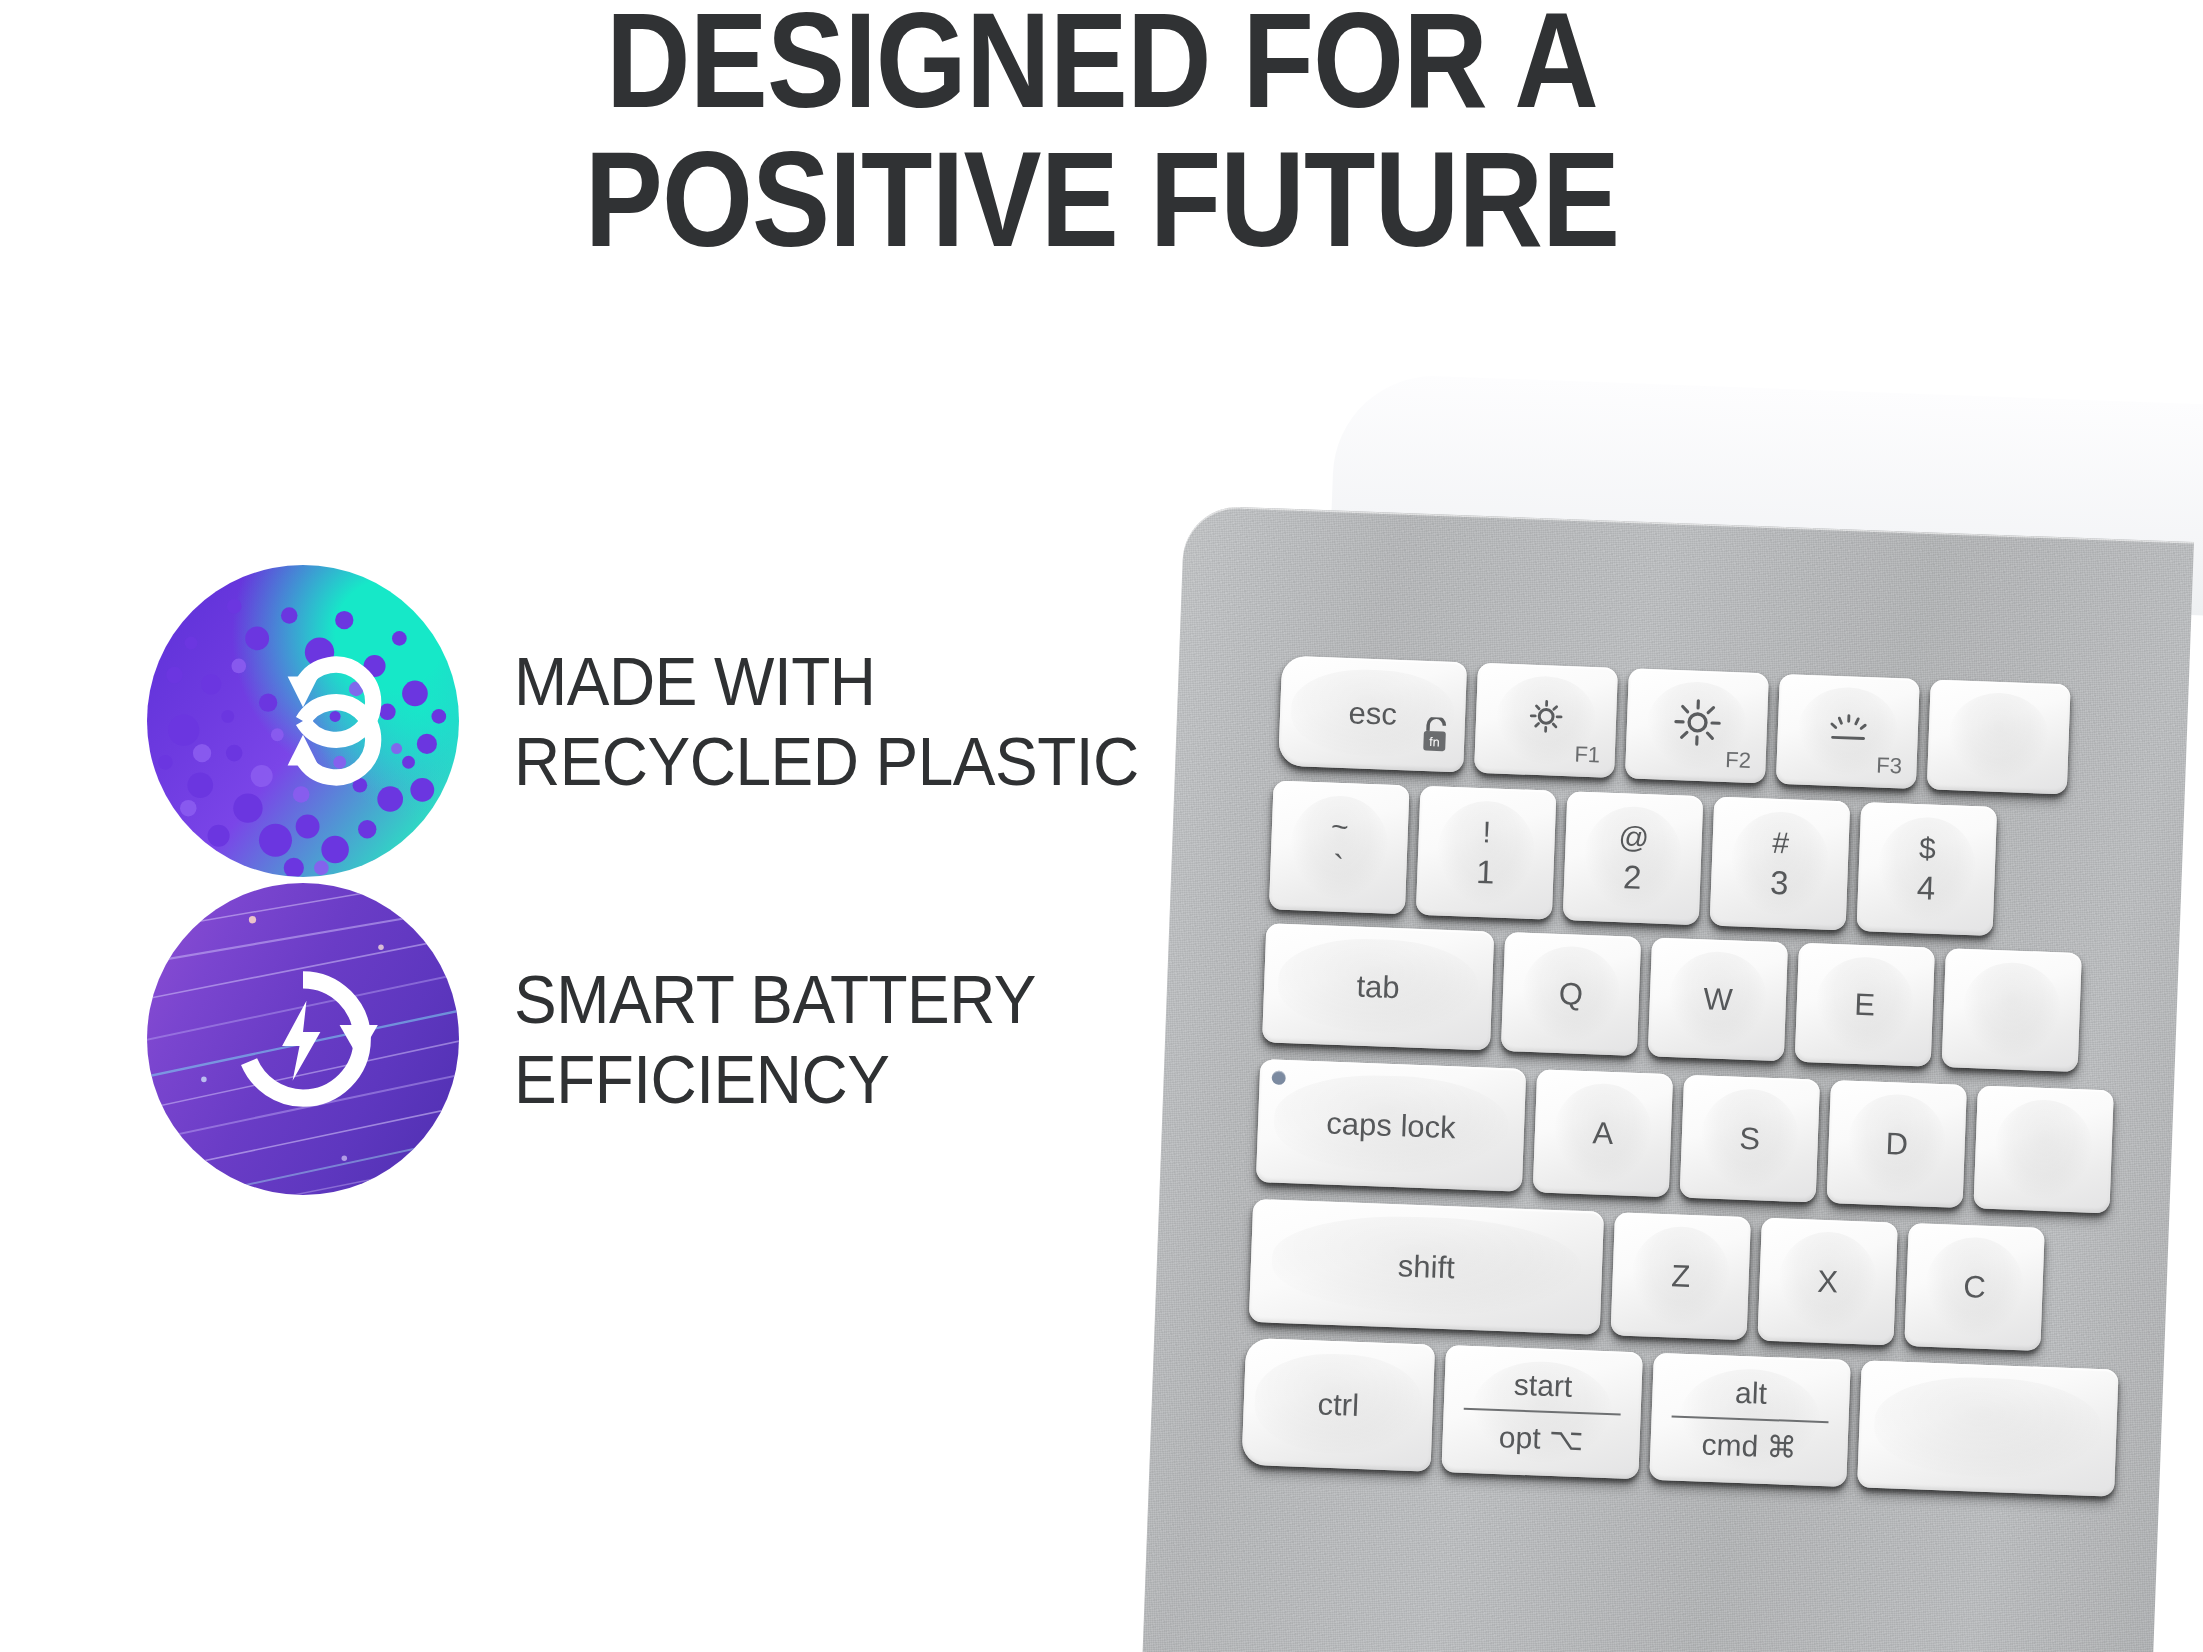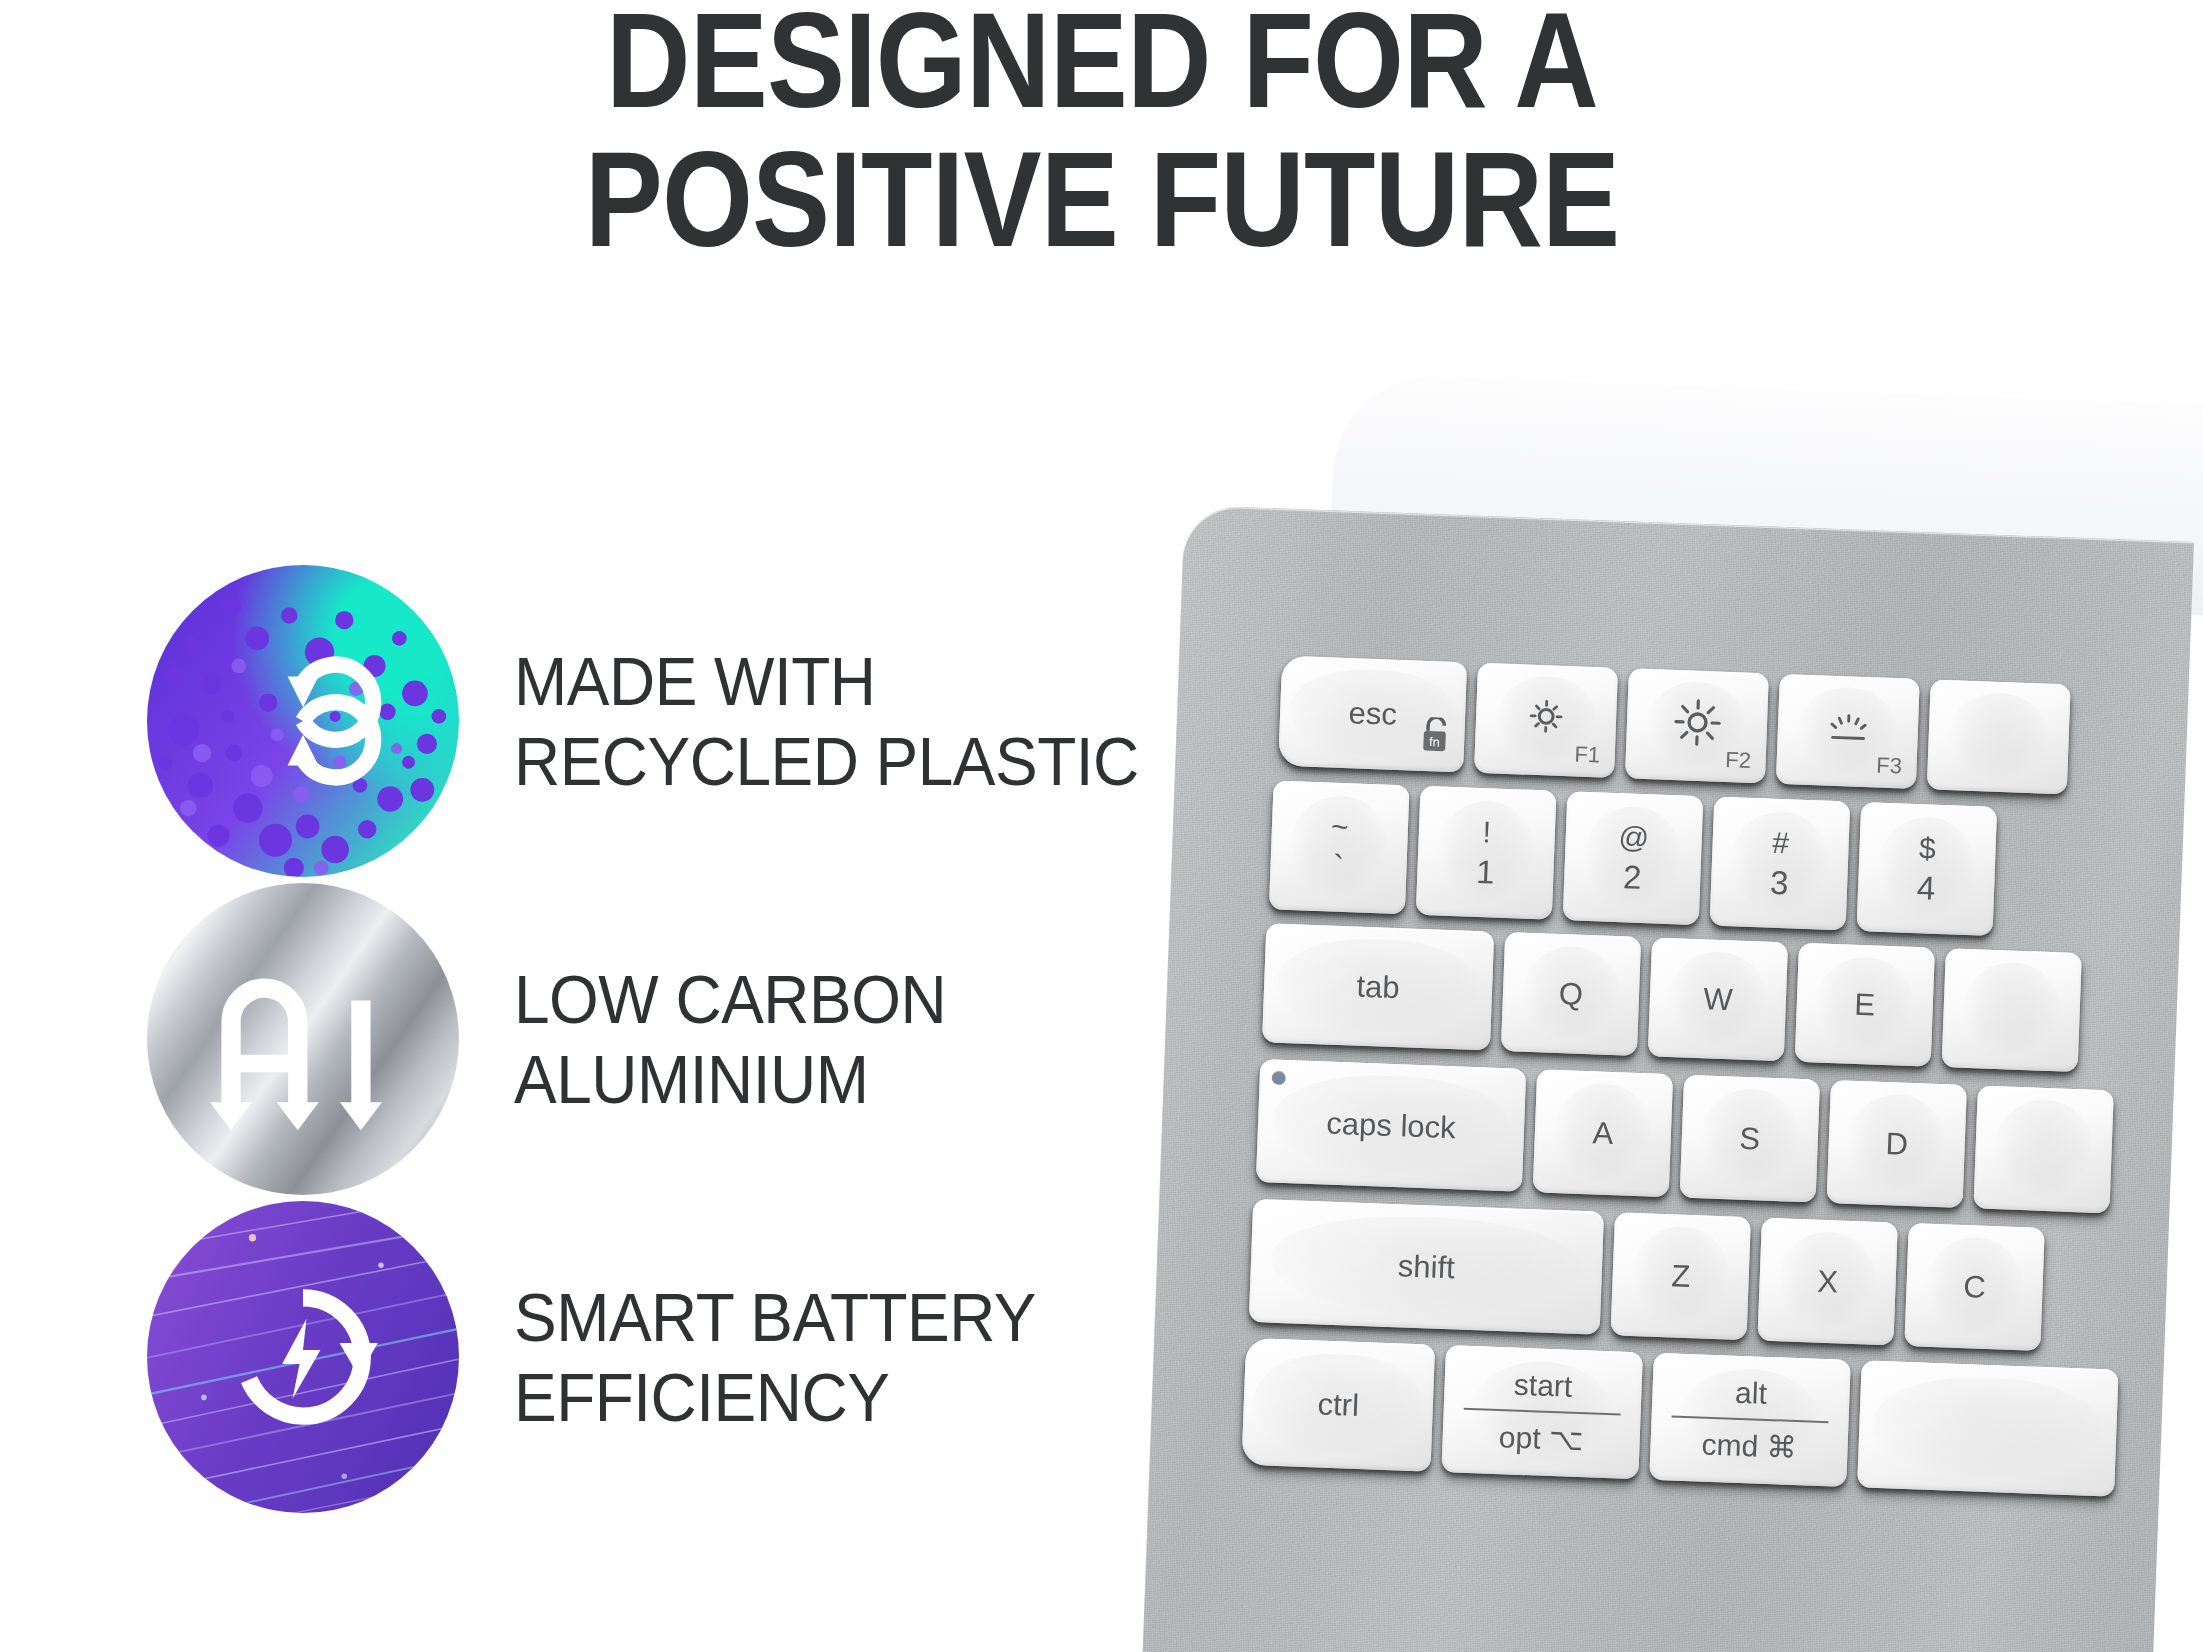--- a/index.html
+++ b/index.html
@@ -215,39 +215,20 @@
         <polygon points="41,24 59,24 50,42" fill="#ffffff"></polygon>
         <polygon points="59,76 41,76 50,58" fill="#ffffff"></polygon>
       </svg>
     </div>
     <div class="ftext">
       <div>MADE WITH</div>
       <div>RECYCLED PLASTIC</div>
     </div>
   </div>
 
-  <div class="feature">
-    <div class="badge bg-alu">
-      <svg width="193" height="184" viewBox="0 0 110 104">
-
-        <path d="M14,94 L14,42 A19,19 0 0 1 52,42 L52,94" fill="none" stroke="#ffffff" stroke-width="11"></path>
-        <line x1="17" y1="66" x2="49" y2="66" stroke="#ffffff" stroke-width="10"></line>
-
-        <line x1="88" y1="30" x2="88" y2="94" stroke="#ffffff" stroke-width="11"></line>
-
-        <polygon points="2,88 26,88 14,104" fill="#ffffff"></polygon>
-        <polygon points="40,88 64,88 52,104" fill="#ffffff"></polygon>
-        <polygon points="76,88 100,88 88,104" fill="#ffffff"></polygon>
-      </svg>
-    </div>
-    <div class="ftext">
-      <div>LOW CARBON</div>
-      <div>ALUMINIUM</div>
-    </div>
-  </div>
 
   <div class="feature">
     <div class="badge bg-battery">
       <div class="streaks">
         <svg width="312" height="312" viewBox="0 0 340 340">
           <defs>
               <clipPath id="c3">
                 <circle cx="170" cy="170" r="170"></circle>
               </clipPath>
             </defs>

